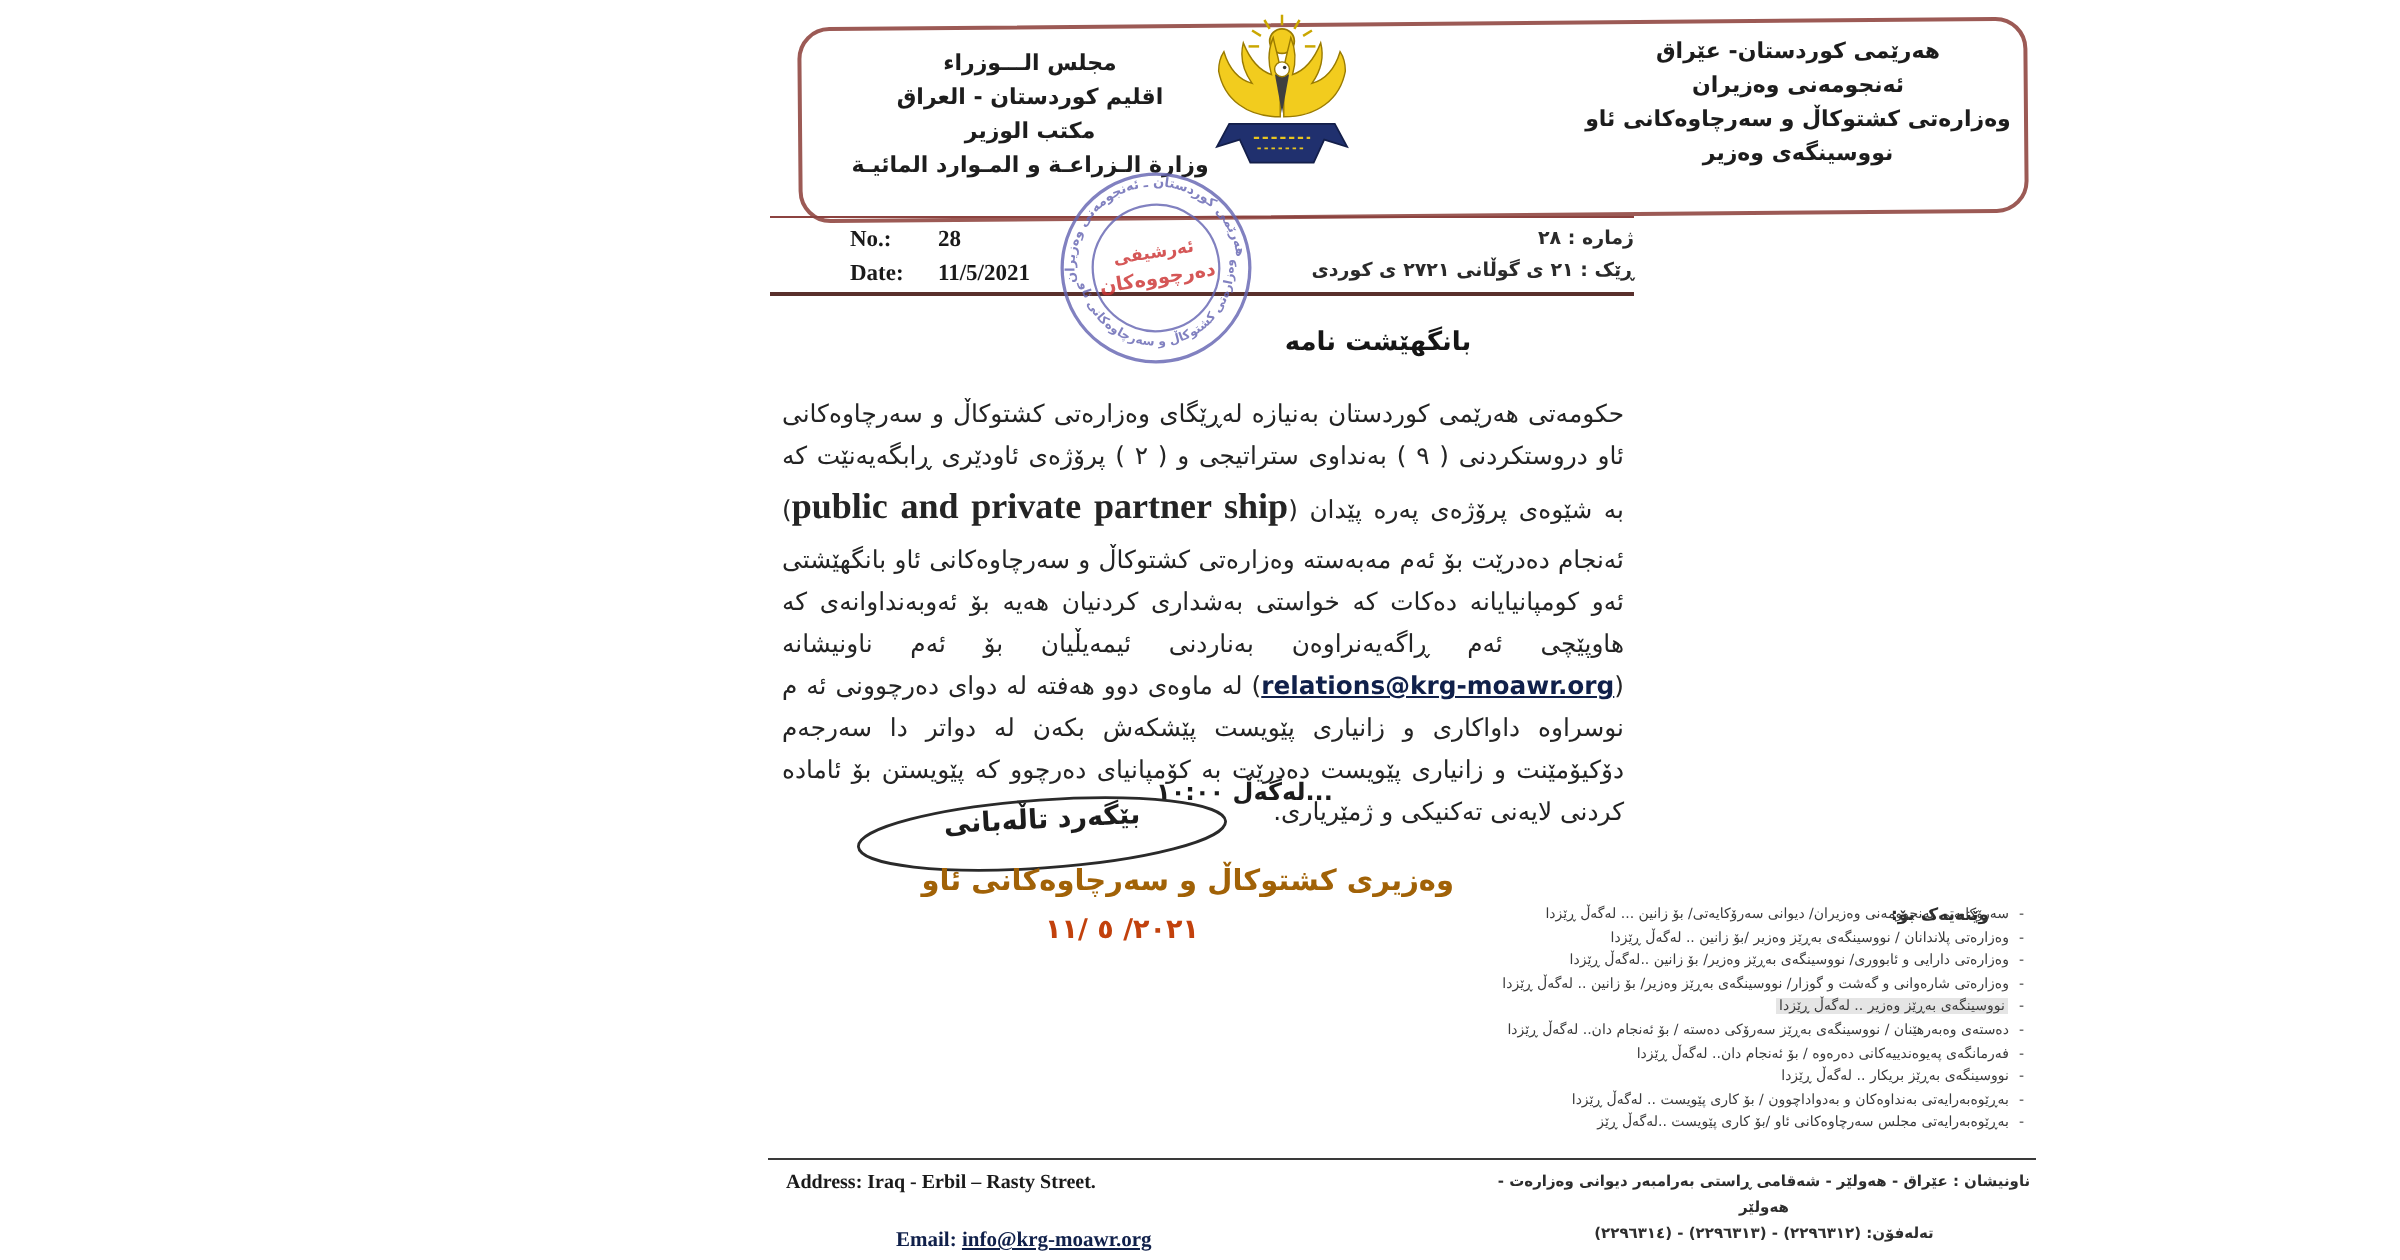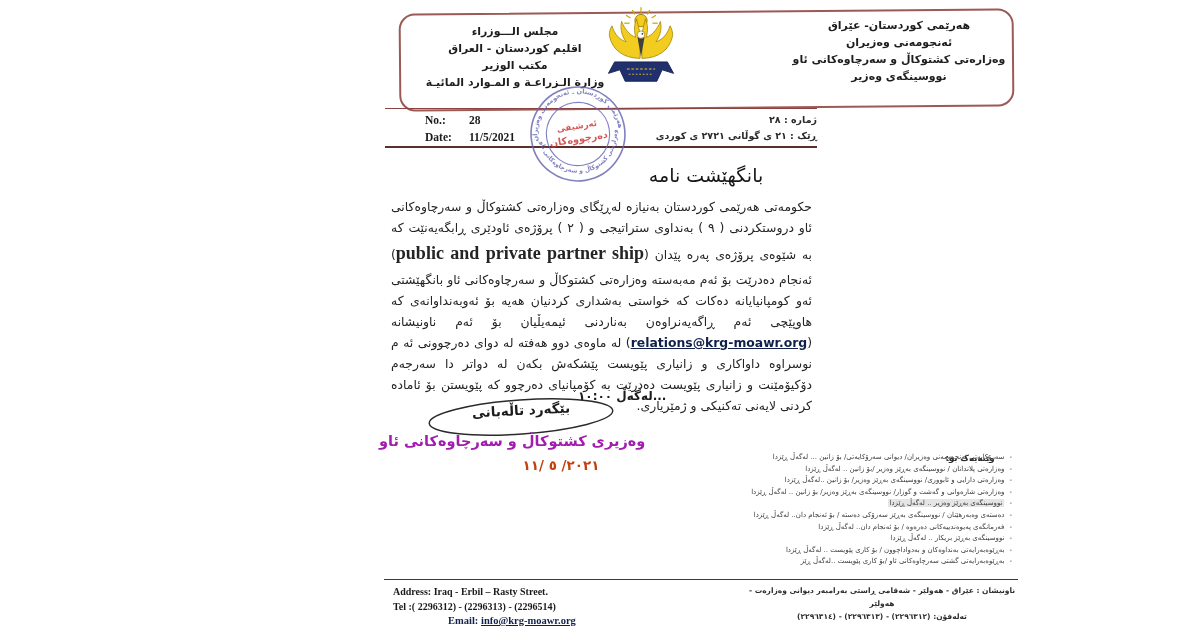--- a/index.html
+++ b/index.html
@@ -20,37 +20,37 @@
   .refblock{left:397px;top:112px;width:180px;font-family:Liberation Serif, serif;
             font-weight:bold;font-size:11.5px;line-height:1.5;color:#1a1a1a;margin-left:28px;}
   .refblock .lbl{display:inline-block;width:44px;}
   .ref-right{left:635px;top:112px;width:182px;direction:rtl;text-align:right;
              font-weight:bold;font-size:9.5px;line-height:1.7;color:#2b2b2b;}
 
   
   .stamp{left:527px;top:83px;width:102px;height:102px;opacity:.82;transform:rotate(-9deg);}
 
   
-  .doc-title{left:608px;top:164px;width:196px;text-align:center;font-weight:normal;
-             font-size:19px;color:#161616;direction:rtl;}
+  .doc-title{left:591px;top:164px;width:196px;text-align:center;font-weight:bold;
+             font-size:13px;color:#161616;direction:rtl;}
   .body-text{left:391px;top:196px;width:421px;direction:rtl;text-align:justify;
              font-size:12.4px;line-height:1.7;color:#242424;}
   .body-text .latin{font-family:"Liberation Serif","DejaVu Serif",serif;font-weight:bold;
                     font-size:18px;direction:ltr;unicode-bidi:embed;}
   .body-text .link{font-weight:bold;text-decoration:underline;color:#10204a;}
 
   .attach-note{left:578px;top:389px;width:135px;direction:rtl;text-align:left;
                font-weight:bold;font-size:12px;color:#1c1c1c;}
 
   
   .sig-wrap{left:423px;top:392px;width:196px;height:50px;}
   .sig-name{position:absolute;left:0;top:10px;width:100%;text-align:center;font-weight:bold;
             font-size:13.5px;direction:rtl;color:#1c1c1c;transform:rotate(-3deg);}
-  .sig-title{left:379px;top:433px;width:330px;text-align:left;font-weight:bold;
-             font-size:14.5px;direction:rtl;color:#a21caf;}
+  .sig-title{left:397px;top:433px;width:330px;text-align:right;font-weight:bold;
+             font-size:14.5px;direction:rtl;color:#a16207;}
   .sig-date{left:455px;top:457px;width:212px;text-align:center;font-weight:bold;
             font-size:13.5px;direction:rtl;color:#c2410c;}
 
   
   .copies-heading{left:928px;top:436px;width:84px;direction:rtl;text-align:center;
                   font-weight:bold;font-size:8.5px;color:#2a2a2a;margin-top:17px;}
   .copies-list{left:618px;top:452px;width:394px;direction:rtl;text-align:right;
                font-size:7px;line-height:11.6px;color:#3a3a3a;}
   .copy-item .dash{display:inline-block;margin-left:5px;}
   .copy-item.hl .txt{background:#e5e5e5;padding:0 2px;}
@@ -157,28 +157,27 @@
   <div class="abs copies-list" id="copies-list">
       <div class="copy-item"><span class="dash">-</span><span class="txt">سەرۆکایەتی ئەنجوومەنی وەزیران/ دیوانی سەرۆکایەتی/ بۆ زانین ... لەگەڵ ڕێزدا</span></div>
       <div class="copy-item"><span class="dash">-</span><span class="txt">وەزارەتی پلاندانان / نووسینگەی بەڕێز وەزیر /بۆ زانین .. لەگەڵ ڕێزدا</span></div>
       <div class="copy-item"><span class="dash">-</span><span class="txt">وەزارەتی دارایی و ئابووری/ نووسینگەی بەڕێز وەزیر/ بۆ زانین ..لەگەڵ ڕێزدا</span></div>
       <div class="copy-item"><span class="dash">-</span><span class="txt">وەزارەتی شارەوانی و گەشت و گوزار/ نووسینگەی بەڕێز وەزیر/ بۆ زانین .. لەگەڵ ڕێزدا</span></div>
       <div class="copy-item hl"><span class="dash">-</span><span class="txt">نووسینگەی بەڕێز وەزیر .. لەگەڵ ڕێزدا</span></div>
       <div class="copy-item"><span class="dash">-</span><span class="txt">دەستەی وەبەرهێنان / نووسینگەی بەڕێز سەرۆکی دەستە / بۆ ئەنجام دان.. لەگەڵ ڕێزدا</span></div>
       <div class="copy-item"><span class="dash">-</span><span class="txt">فەرمانگەی پەیوەندییەکانی دەرەوە / بۆ ئەنجام دان.. لەگەڵ ڕێزدا</span></div>
       <div class="copy-item"><span class="dash">-</span><span class="txt">نووسینگەی بەڕێز بریکار .. لەگەڵ ڕێزدا</span></div>
       <div class="copy-item"><span class="dash">-</span><span class="txt">بەڕێوەبەرایەتی بەنداوەکان و بەدواداچوون / بۆ کاری پێویست .. لەگەڵ ڕێزدا</span></div>
-      <div class="copy-item"><span class="dash">-</span><span class="txt">بەڕێوەبەرایەتی گشتی سەرچاوەکانی ئاو /بۆ کاری پێویست ..لەگەڵ ڕێز</span></div>
+      <div class="copy-item"><span class="dash">-</span><span class="txt">بەڕێوەبەرایەتی مجلس سەرچاوەکانی ئاو /بۆ کاری پێویست ..لەگەڵ ڕێز</span></div>
     </div>
 
   <div class="abs footer-rule"></div>
 
   <div class="abs foot-left">
     <div>Address: Iraq - Erbil – Rasty Street.</div>
-    <div>Tel :( 2296312) - (2296313) - (2296514)</div>
   </div>
   <div class="abs foot-email">
     <span>Email:</span>
     <span class="u">info@krg-moawr.org</span>
   </div>
 
   <div class="abs foot-right">
     <div>ناونیشان : عێراق - هەولێر - شەقامی ڕاستی بەرامبەر دیوانی وەزارەت - هەولێر</div>
     <div>تەلەفۆن: (٢٢٩٦٣١٢) - (٢٢٩٦٣١٣) - (٢٢٩٦٣١٤)</div>
   </div>

